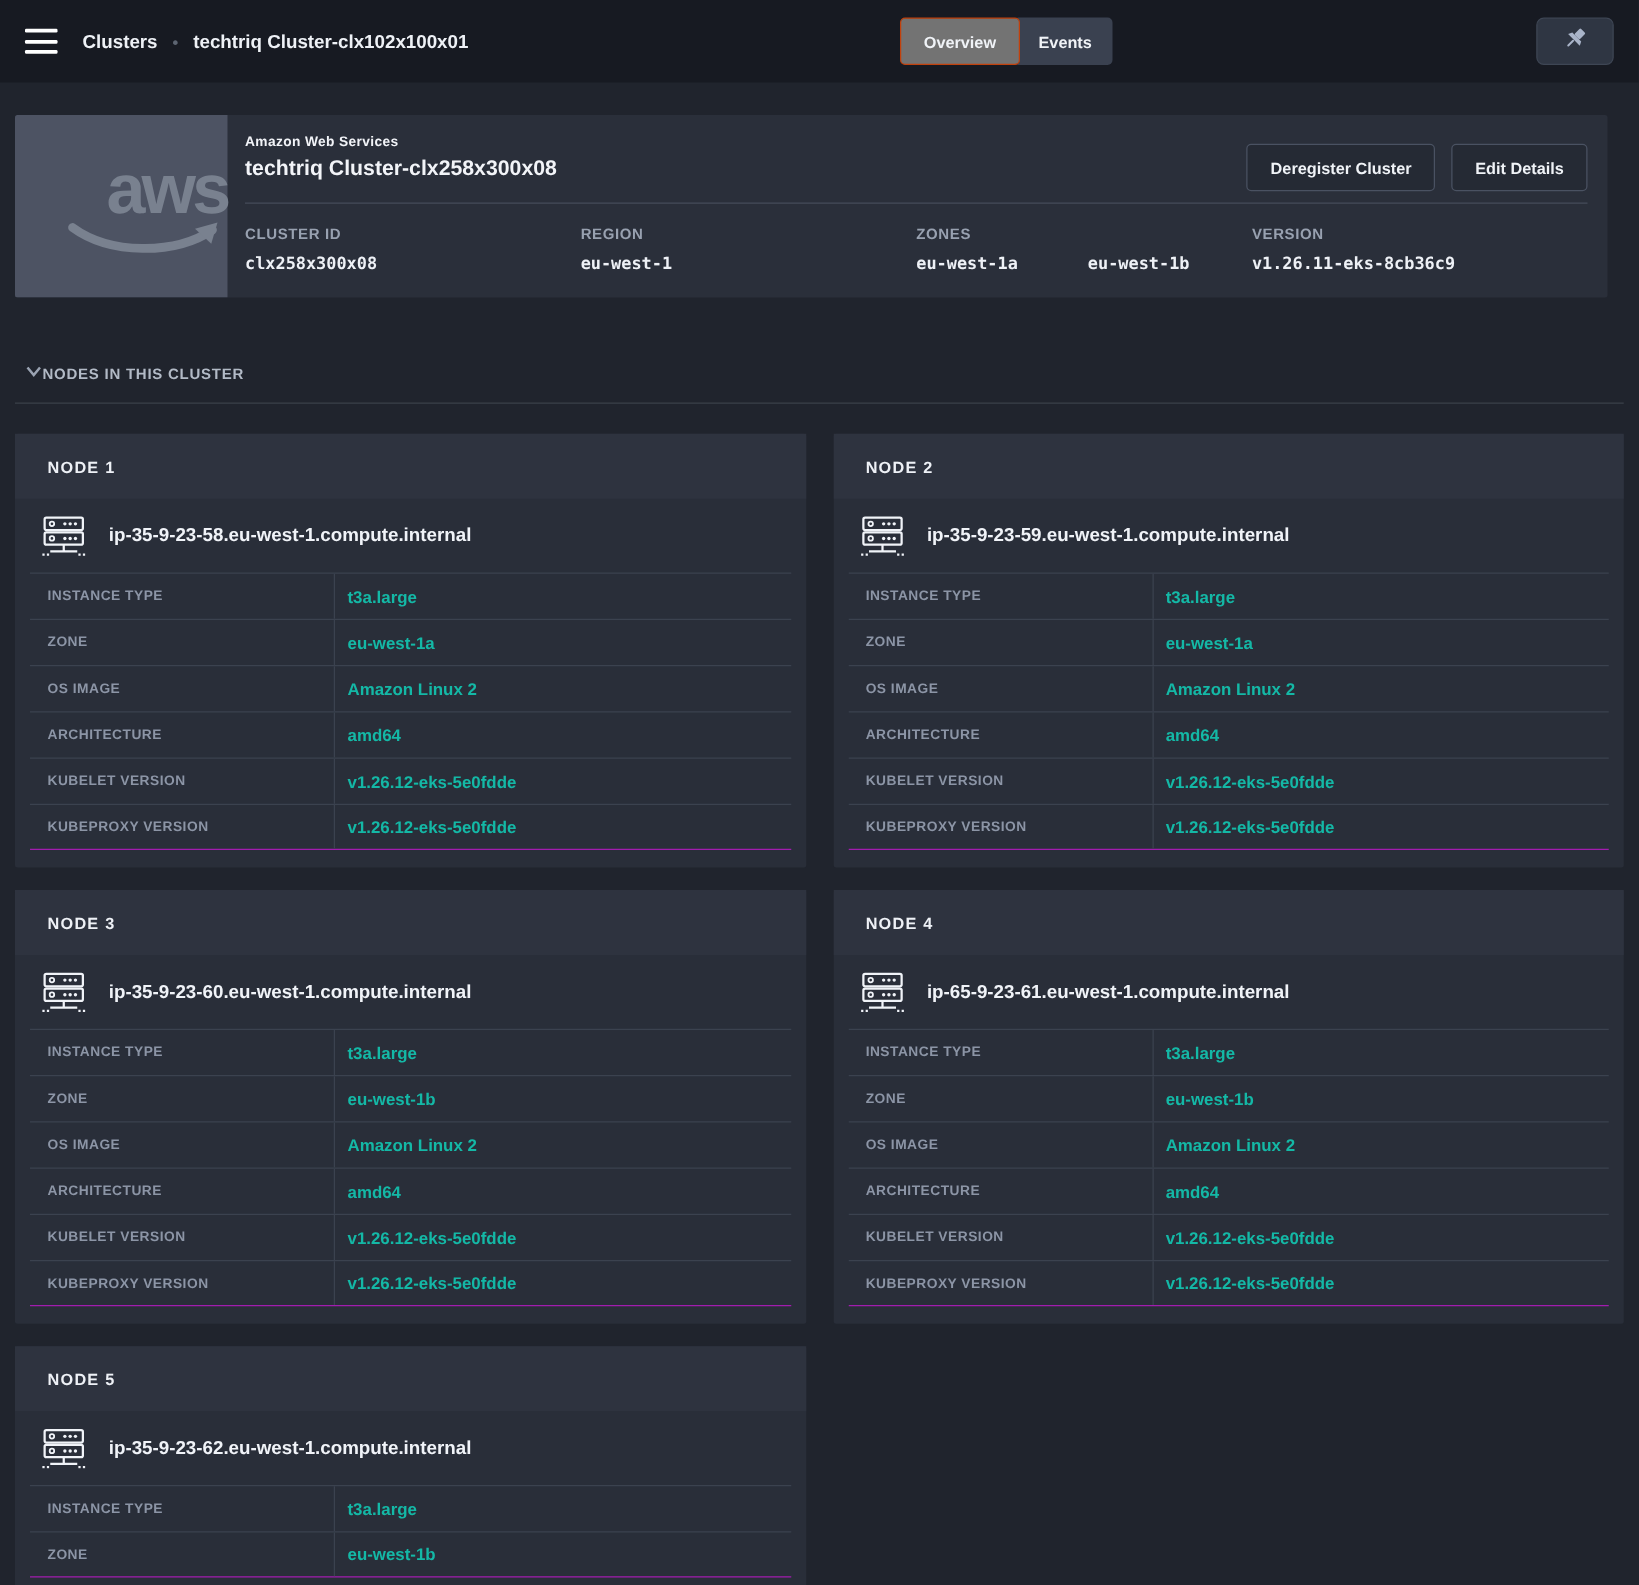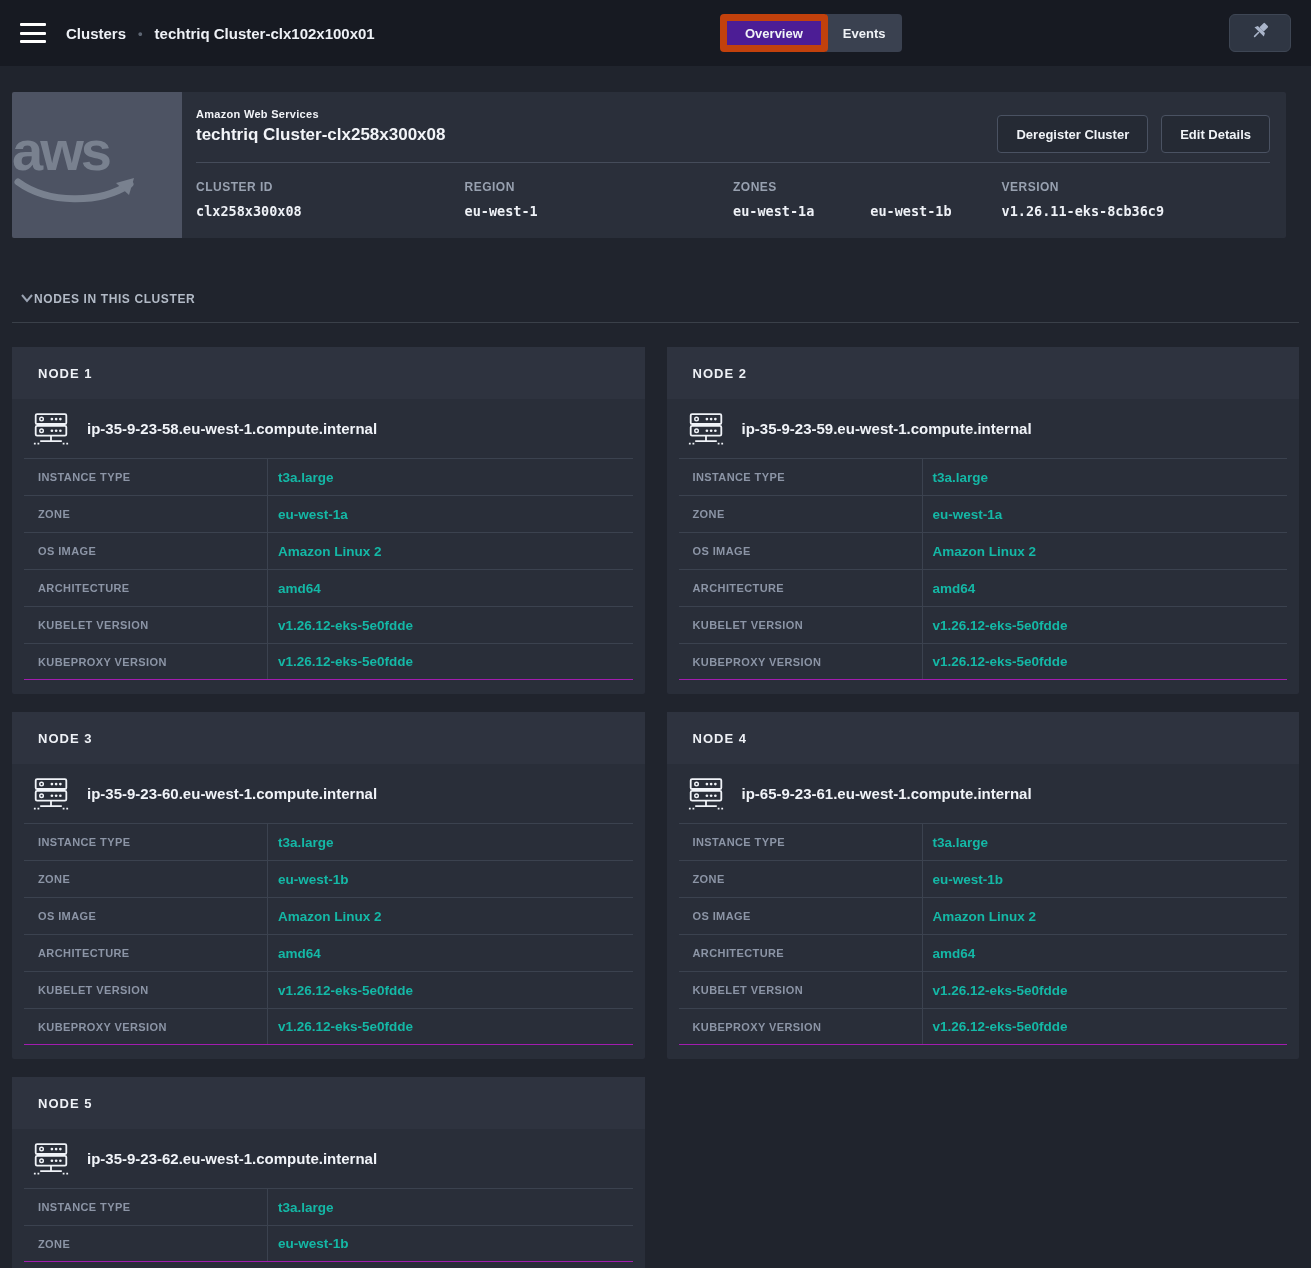--- a/index.html
+++ b/index.html
@@ -20,42 +20,42 @@
   .menu-btn i { display:block; height:3px; background:#ffffff; border-radius:1px; }
   .breadcrumb { display:flex; align-items:center; gap:12px; margin-left:20px;justify-content:space-between; }
   .crumb { font-size:15px; font-weight:700; color:#eef1f6; }
   .crumb-sep { color:#5d6572; font-size:13px; font-weight:700; }
   .tab-group { position:absolute; left:720px; top:14px; display:flex; }
   .tab {
     height:38px; display:flex; align-items:center; justify-content:center;
     font-size:13px; font-weight:700; color:#f0f3f7; cursor:pointer;
   }
   .tab.active {
-    background:#4c1d95; border:7px solid #c2410c; border-radius:4px;
+    background:#737373; border:1px solid #c2410c; border-radius:4px;
     padding:0 18px; z-index:2;
   }
   .tab.inactive {
     background:#3a4150; border-radius:0 4px 4px 0;
     padding:0 17px; margin-left:-2px; z-index:1;
   }
   .pin-btn {
     position:absolute; right:20px; top:14px;
     width:62px; height:38px; background:#2f3643;
     border:1px solid #3e4654; border-radius:6px;
     display:flex; align-items:center; justify-content:center; cursor:pointer;
   }
 
   
   .cluster-card {
     margin:26px 12px 0 12px; width:1274px; height:146px;
     background:#2a2f3a; display:flex; border-radius:2px; overflow:hidden;
   }
   .aws-tile {
     width:170px; flex:0 0 170px; background:#4d5363;
-    display:flex; flex-direction:column; align-items:flex-start; justify-content:center;
+    display:flex; flex-direction:column; align-items:flex-end; justify-content:center;
   }
   .aws-word {
     font-size:56px; font-weight:700; letter-spacing:-3px; color:#79818f;
     line-height:0.9; margin-top:2px; text-transform:lowercase;
   }
   .cluster-main { flex:1; display:flex; flex-direction:column; padding:0 16px 0 14px; }
   .cluster-head { display:flex; align-items:flex-start; padding-top:16px; height:70px; }
   .provider-name { font-size:11px; font-weight:700; letter-spacing:.3px; color:#f2f4f8; }
   .cluster-title { font-size:17px; font-weight:700; color:#f2f4f8; margin-top:5px; }
   .head-actions { margin-left:auto; display:flex; gap:13px; margin-top:7px; }

